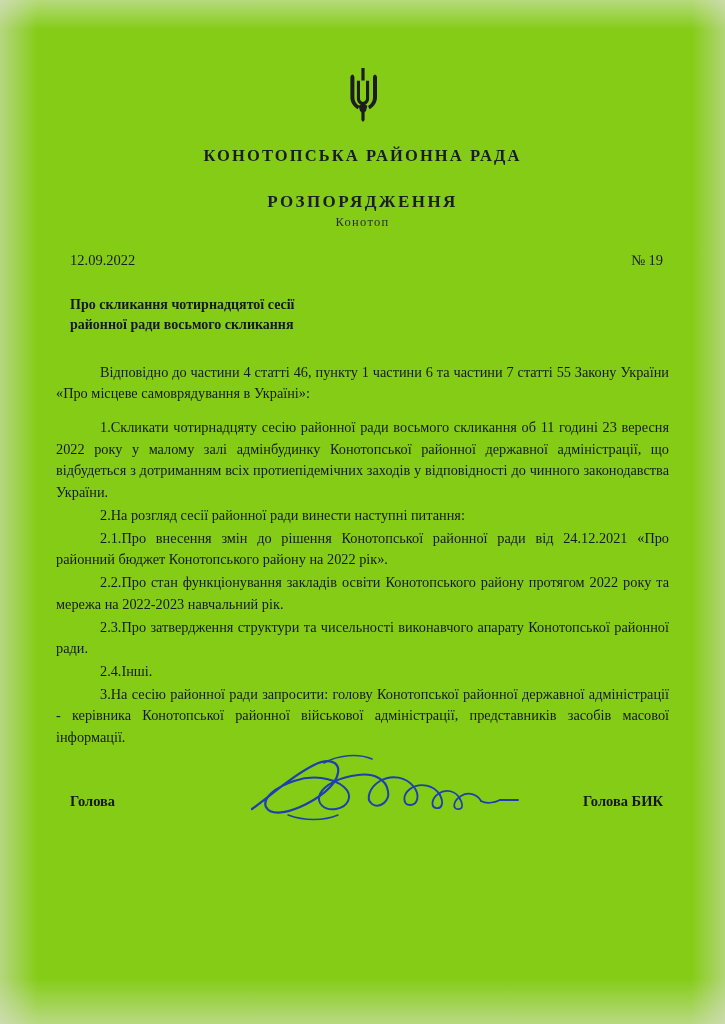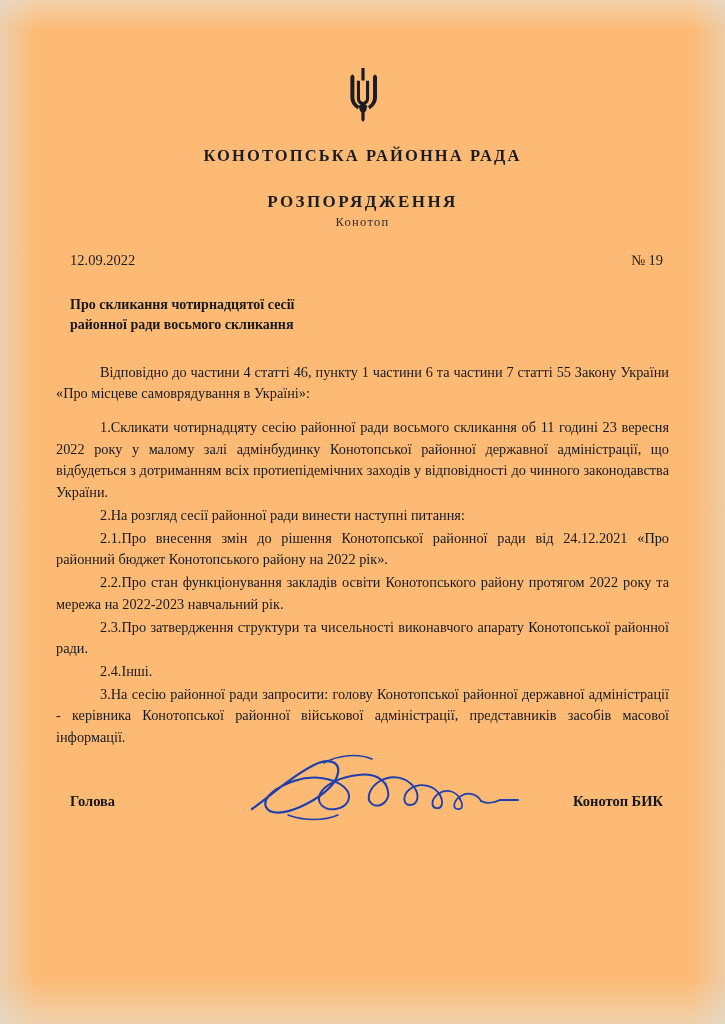--- a/index.html
+++ b/index.html
@@ -11,21 +11,21 @@
     height: 1024px;
     background: #ffffff;
     font-family: "Liberation Serif", serif;
     color: #15161a;
     overflow: hidden;
   }
   .page {
     position: relative;
     width: 725px;
     height: 1024px;
-    background: #fdba74;
+    background: #84cc16;
     box-sizing: border-box;
     padding: 0 56px;
   }
   
   .scan-tint {
     position: absolute;
     inset: 0;
     pointer-events: none;
     background:
       linear-gradient(to right, rgba(222,222,214,0.55) 0px, rgba(255,255,255,0) 38px),
@@ -176,16 +176,16 @@
           <path d="M212 44 C216 52, 214 58, 208 57 C203 56, 203 48, 210 43 C218 37, 228 40, 232 48" stroke-width="1.8"></path>
           <path d="M232 48 C236 55, 234 59, 229 58 C224 57, 226 49, 233 45 C241 40, 250 44, 253 50" stroke-width="1.7"></path>
           <path d="M253 50 C258 53, 266 52, 272 49" stroke-width="1.7"></path>
           <path d="M272 49 L290 49" stroke-width="2"></path>
           <path d="M96 12 C110 4, 130 2, 144 8" stroke-width="1.6"></path>
           <path d="M60 64 C76 70, 96 70, 110 64" stroke-width="1.5"></path>
         </g>
       </svg>
     </div>
 
-    <span>Конотоп БИК</span>
+    <span>Голова БИК</span>
   </div>
 
 </div>
 
 </body></html>

